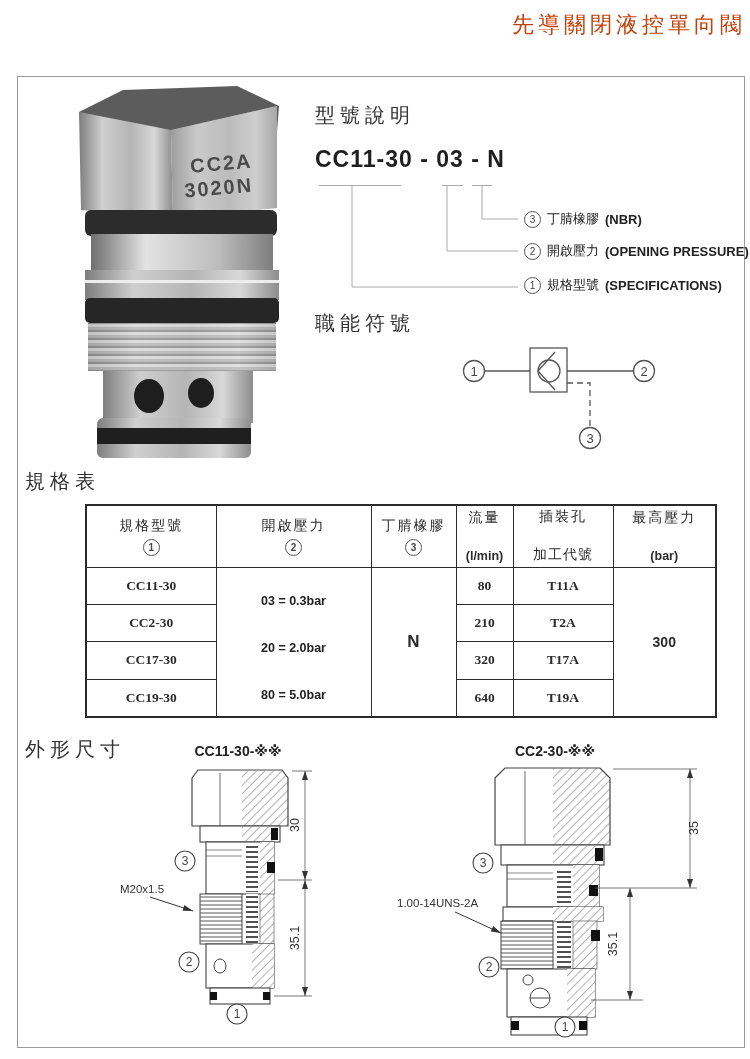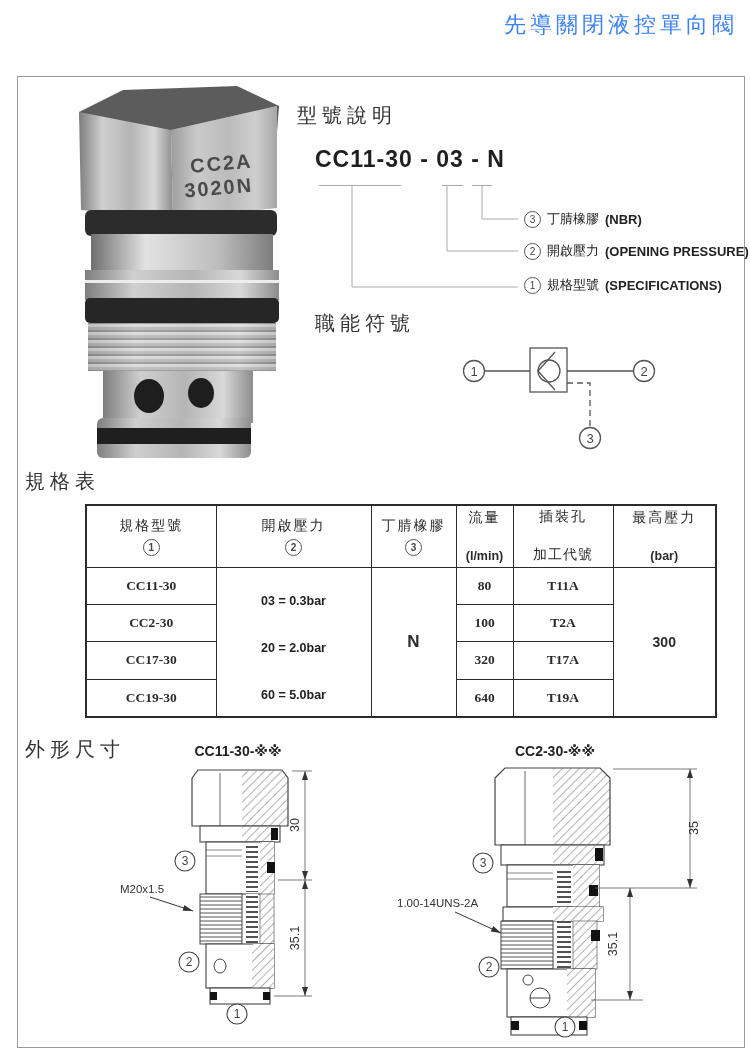--- a/index.html
+++ b/index.html
@@ -3,21 +3,21 @@
 <meta charset="utf-8">
 <style>
   html,body{margin:0;padding:0;}
   body{
     width:750px;height:1059px;position:relative;background:#fff;
     font-family:"Liberation Sans","DejaVu Sans",sans-serif;color:#2b2b2b;
     overflow:hidden;
   }
   .abs{position:absolute;}
   .page-title{
-    top:10px;right:12px;font-size:22px;color:#3b82f6;letter-spacing:4px;font-weight:500;
+    top:10px;right:4px;font-size:22px;color:#c2410c;letter-spacing:4px;font-weight:500;
   }
   .frame{
     left:17px;top:76px;width:726px;height:970px;border:1px solid #9a9a9a;
   }
   .sec-heading{font-size:20px;color:#333;letter-spacing:5px;}
   .model-code{left:315px;top:146px;font-size:23px;font-weight:bold;letter-spacing:1px;color:#1f1f1f;}
   .callout-row{left:524px;height:20px;display:flex;align-items:center;gap:6px;font-size:13px;color:#222;}
   .callout-en{font-weight:bold;}
   .circ{
     display:inline-block;width:15px;height:15px;line-height:15px;border:1px solid #555;
@@ -93,21 +93,21 @@
   <rect x="23" y="239" width="188" height="48" fill="url(#metal)" opacity="0.35"></rect>
 
   <rect x="38" y="287" width="150" height="52" fill="url(#metal)"></rect>
   <ellipse cx="84" cy="312" rx="15" ry="17" fill="#1e1e1e"></ellipse>
   <ellipse cx="136" cy="309" rx="13" ry="15" fill="#1e1e1e"></ellipse>
 
   <rect x="32" y="334" width="154" height="40" rx="6" fill="url(#metal)"></rect>
   <rect x="32" y="344" width="154" height="16" fill="#1f1f1f"></rect>
 </svg>
 
-<div class="abs sec-heading" style="left:297px;top:102px;">型號說明</div>
+<div class="abs sec-heading" style="left:315px;top:102px;">型號說明</div>
 <div class="abs model-code">CC11-30 - 03 - N</div>
 
 <svg class="abs" style="left:315px;top:182px;" width="210" height="112" viewBox="0 0 210 112">
   <g stroke="#aaa" stroke-width="1" fill="none">
     <path d="M4,3.5 H86"></path>
       <path d="M127,3.5 H148"></path>
       <path d="M157,3.5 H177"></path>
     <path d="M37,3.5 V105 H203"></path>
     <path d="M132,3.5 V69 H203"></path>
     <path d="M167,3.5 V37 H203"></path>
@@ -186,31 +186,31 @@
       <div class="h1">最高壓力</div>
       <div class="h2">(bar)</div>
     </th>
   </tr>
   <tr style="height:37px">
     <td class="cell-model">CC11-30</td>
     <td class="cell-press" rowspan="4">
       <div class="press-stack">
         <div>03 = 0.3bar</div>
         <div>20 = 2.0bar</div>
-        <div>60 = 5.0bar</div>
+        <div>80 = 5.0bar</div>
       </div>
     </td>
     <td class="cell-nbr" rowspan="4">N</td>
     <td class="cell-flow">80</td>
     <td class="cell-cavity">T11A</td>
     <td class="cell-max" rowspan="4">300</td>
   </tr>
   <tr style="height:37px">
     <td class="cell-model">CC2-30</td>
-    <td class="cell-flow">100</td>
+    <td class="cell-flow">210</td>
     <td class="cell-cavity">T2A</td>
   </tr>
   <tr style="height:37px">
     <td class="cell-model">CC17-30</td>
     <td class="cell-flow">320</td>
     <td class="cell-cavity">T17A</td>
   </tr>
   <tr style="height:37px">
     <td class="cell-model">CC19-30</td>
     <td class="cell-flow">640</td>

